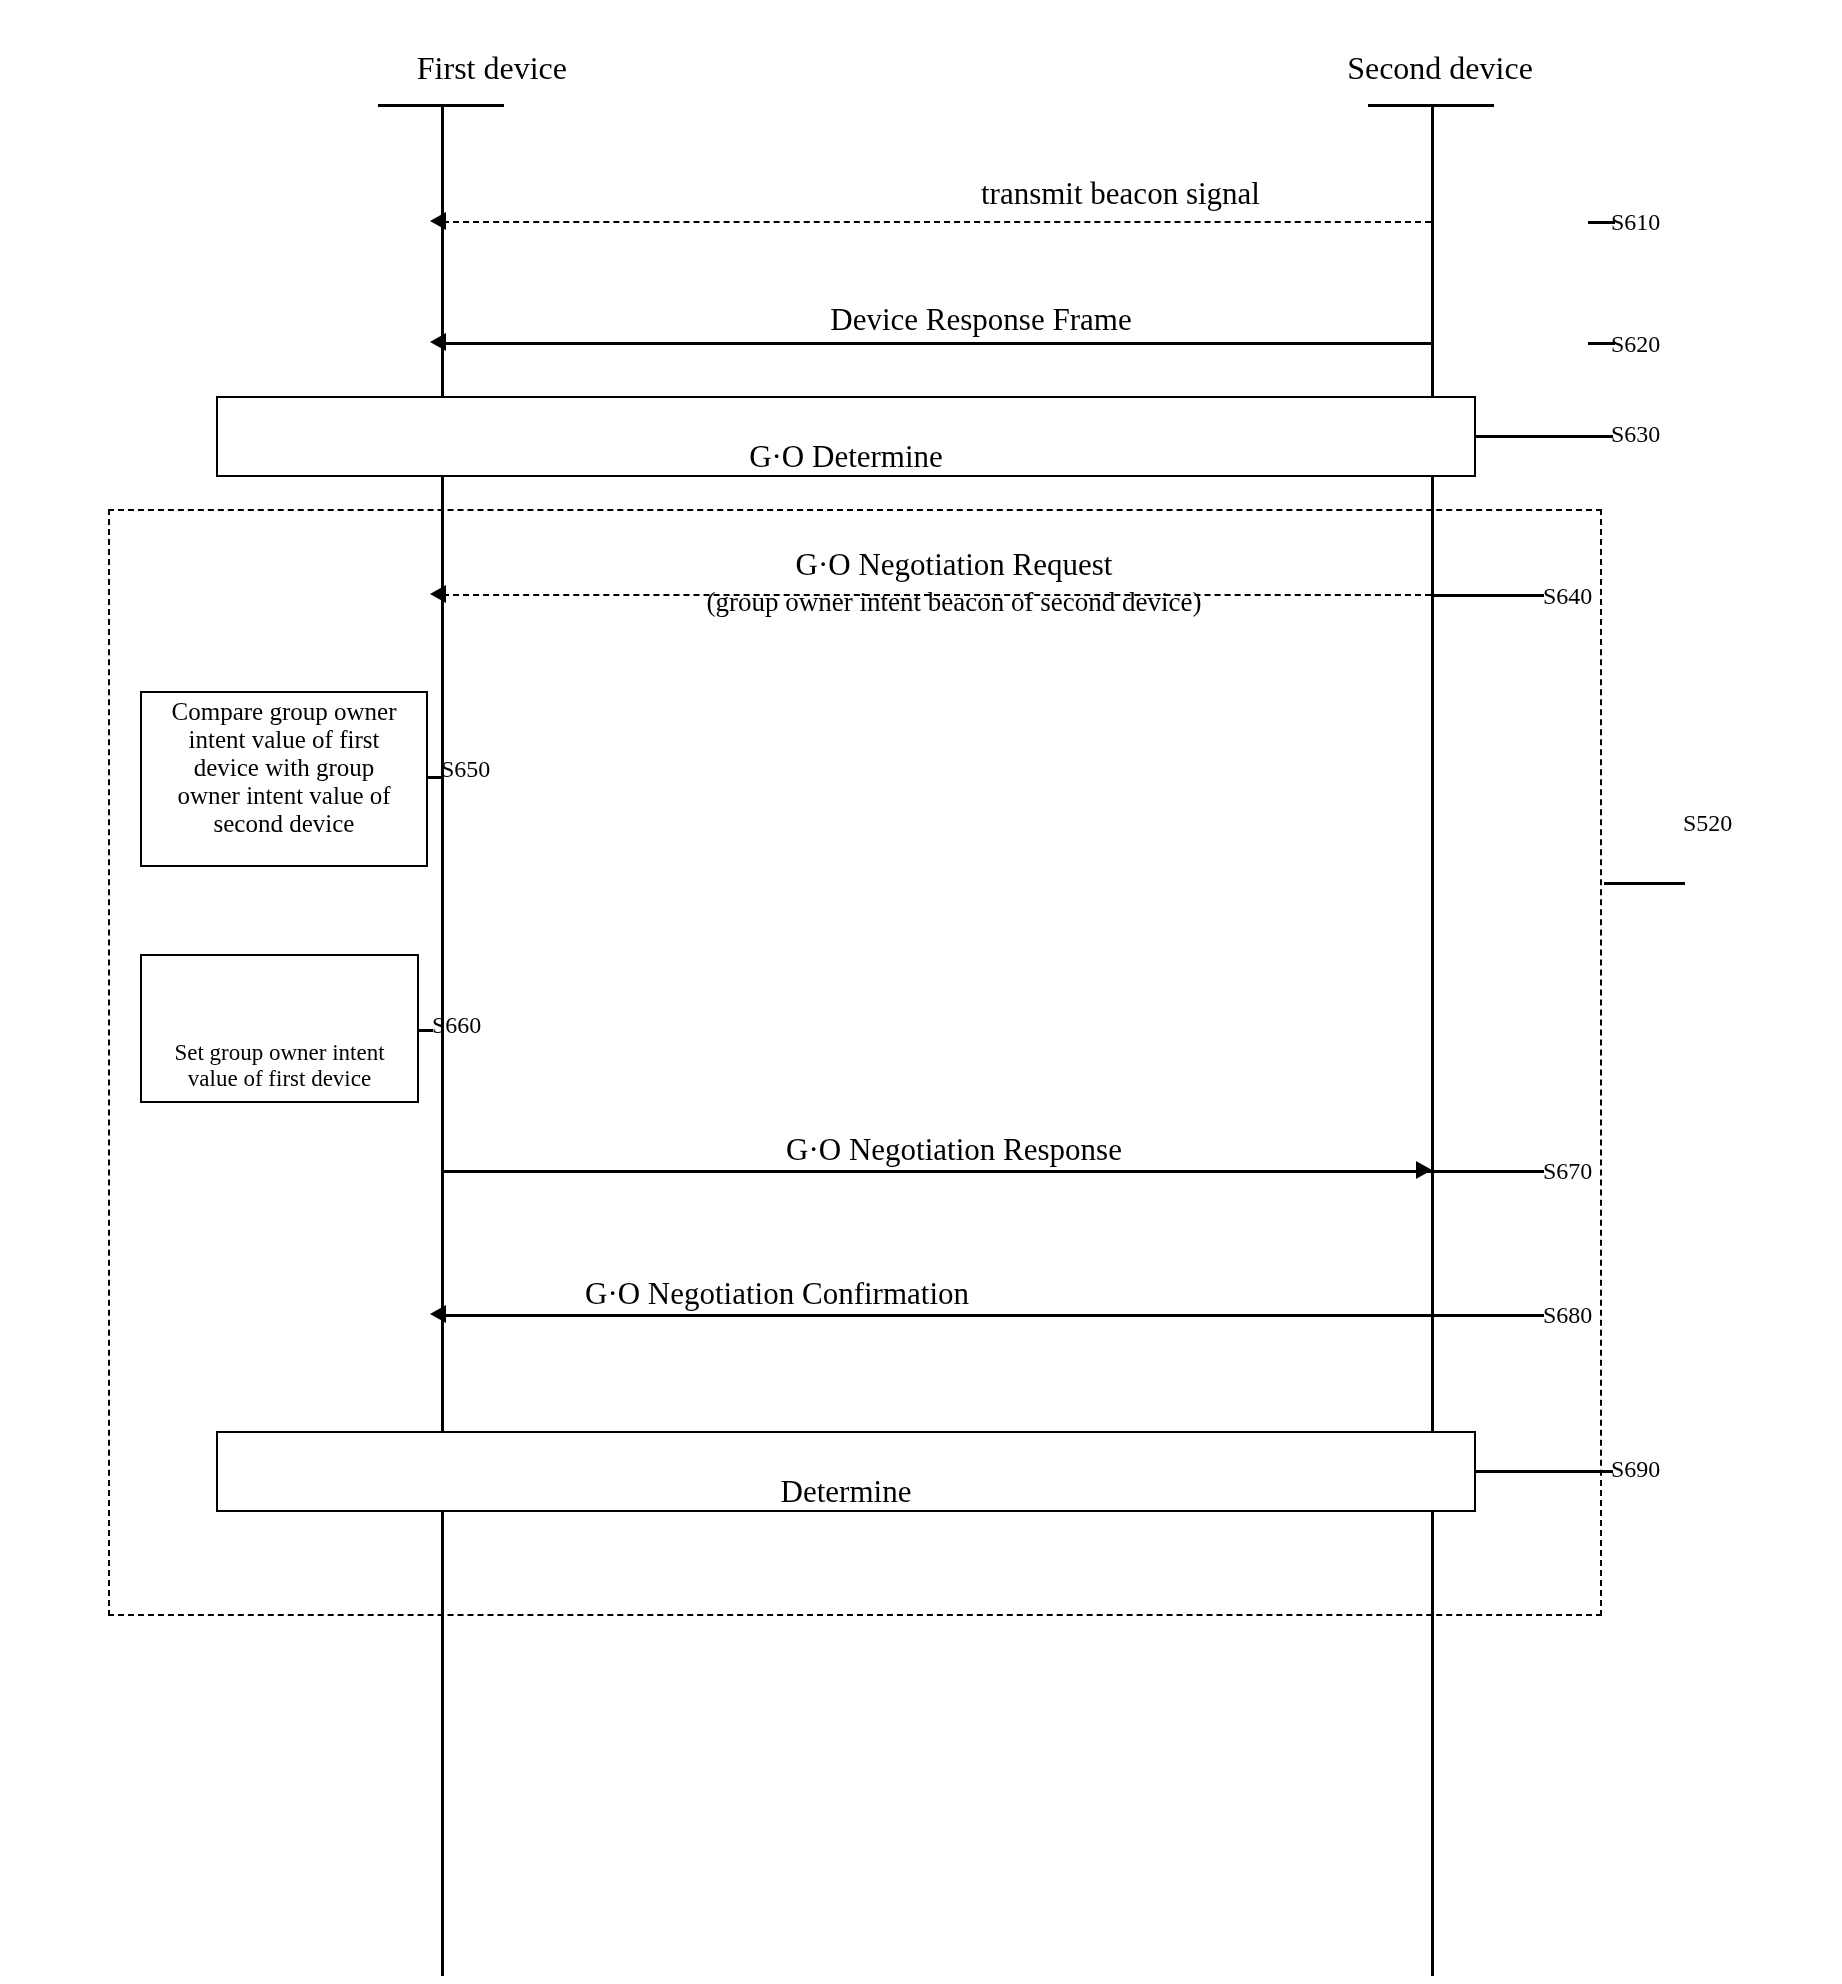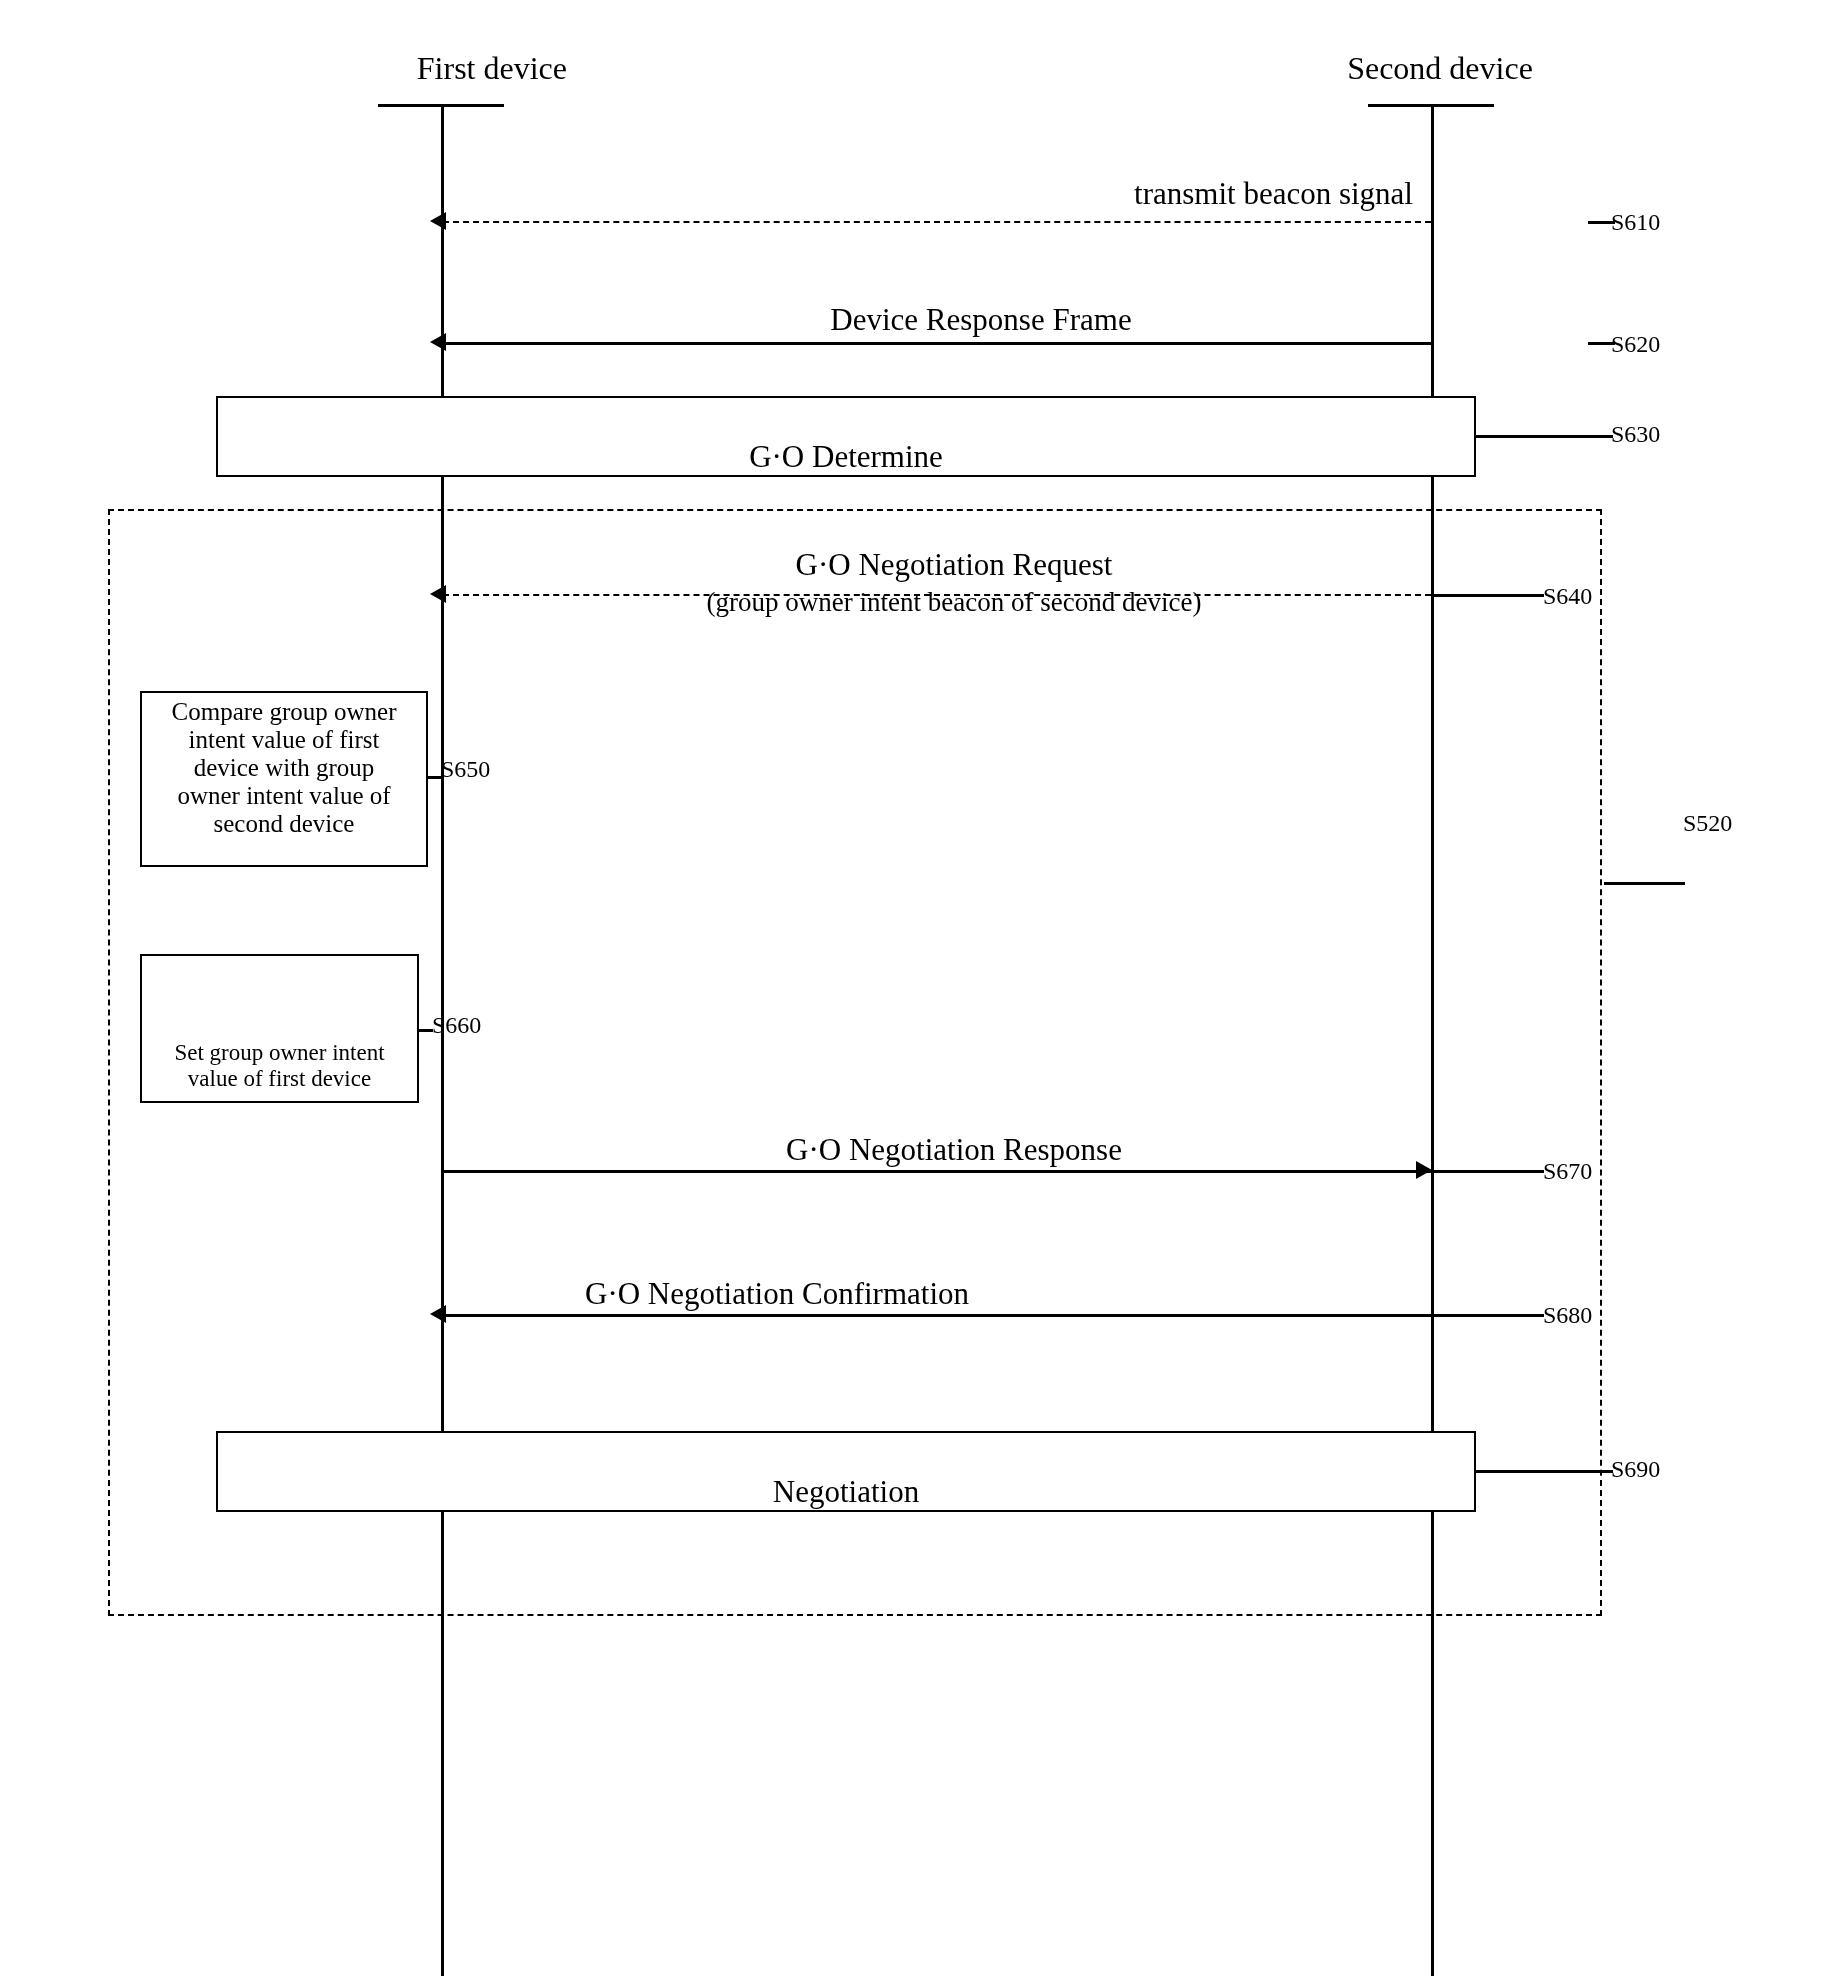--- a/index.html
+++ b/index.html
@@ -52,21 +52,21 @@
       position: absolute;
       width: 0; height: 0;
       border-top: 9px solid transparent;
       border-bottom: 9px solid transparent;
       border-left: 16px solid #000;
     }
     
     .arrow-label {
       position: absolute;
       font-size: 31px;
-      text-align: right;
+      text-align: left;
     }
     
     .step-label {
       position: absolute;
       font-size: 24px;
     }
     
     .process-box {
       position: absolute;
       border: 2.7px solid #000;
@@ -158,19 +158,19 @@
   <div class="step-label" style="left: 1543px; top: 1158px;">S670</div>
   <div style="position:absolute; left:1431px; top:1170px; width:113px; height:2.7px; background:#000;"></div>
 
   <div class="arrow-line" style="left: 443px; top: 1314px; width: 988px;"></div>
   <div class="arrowhead-left" style="left: 430px; top: 1305px;"></div>
   <div class="arrow-label" style="left: 585px; top: 1276px; width: 738px; text-align:left;">G·O Negotiation Confirmation</div>
   <div class="step-label" style="left: 1543px; top: 1302px;">S680</div>
   <div style="position:absolute; left:1431px; top:1314px; width:113px; height:2.7px; background:#000;"></div>
 
   <div class="process-box" style="left: 216px; top: 1431px; width: 1260px; height: 81px;">
-    <span>Negotiation</span>
+    <span>Determine</span>
   </div>
   <div class="step-label" style="left: 1611px; top: 1456px;">S690</div>
   <div style="position:absolute; left:1476px; top:1470px; width:137px; height:2.7px; background:#000;"></div>
 
 </div>
 
 
 </body></html>

